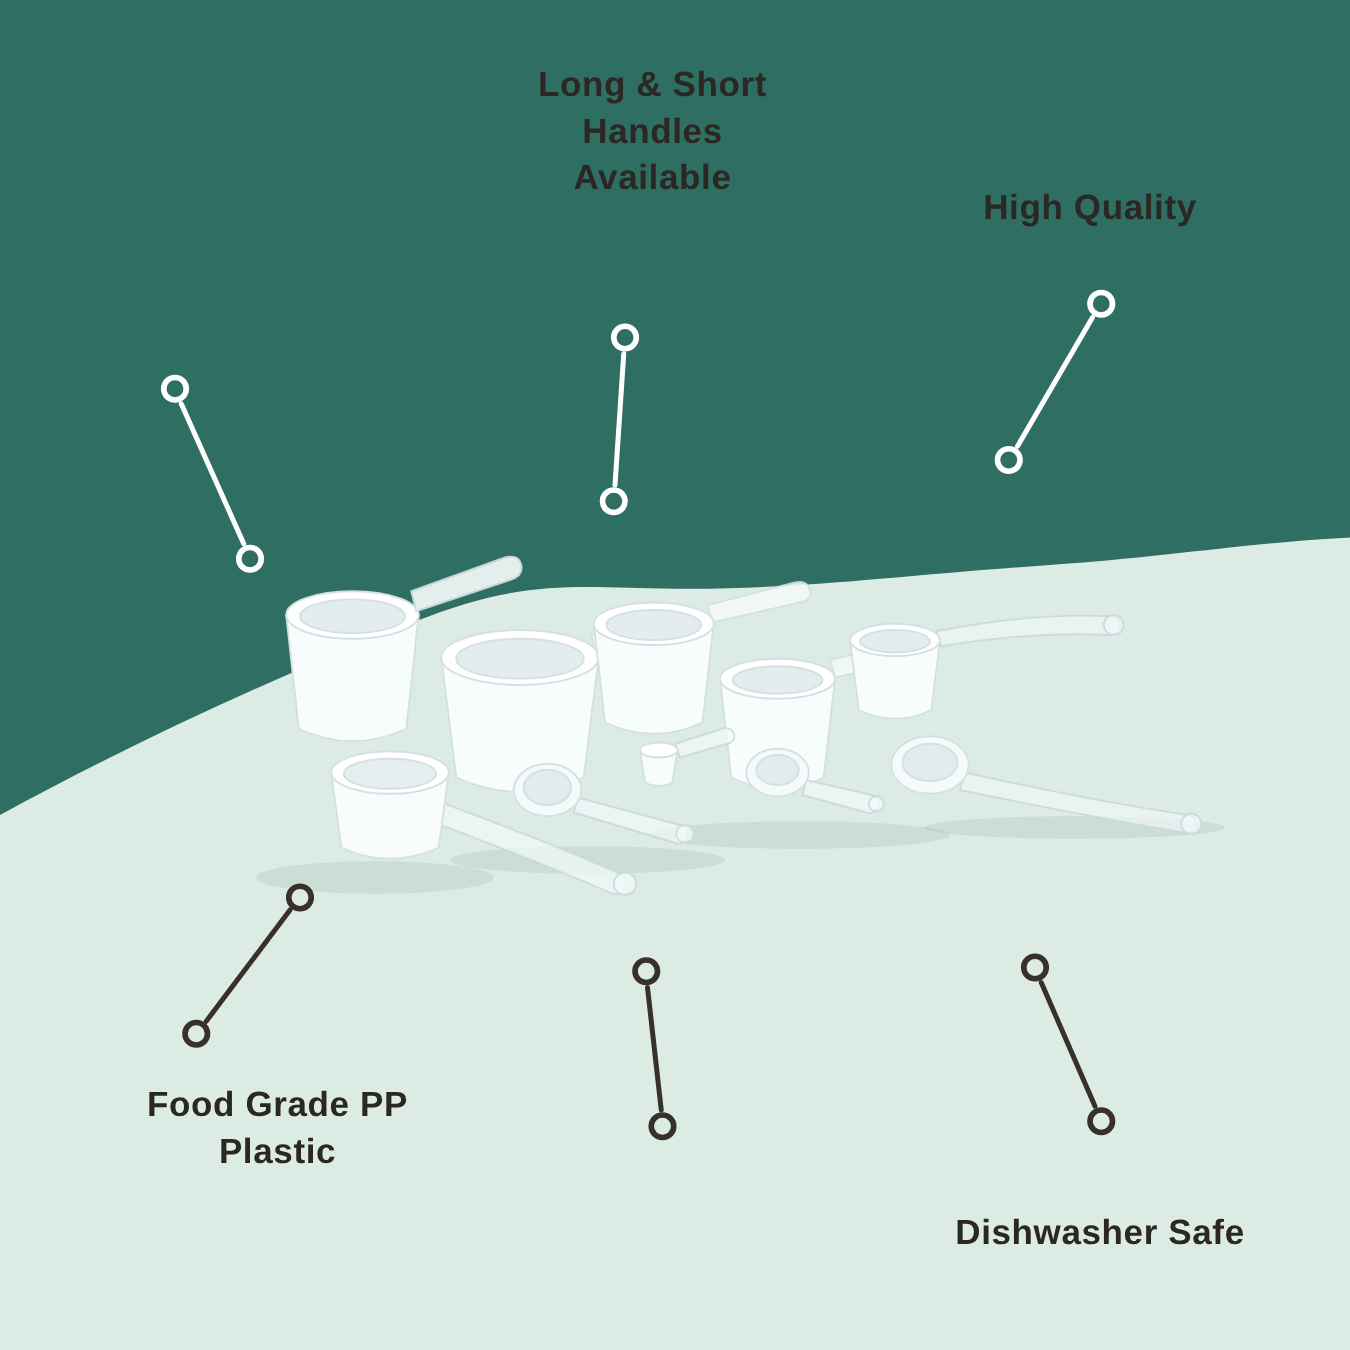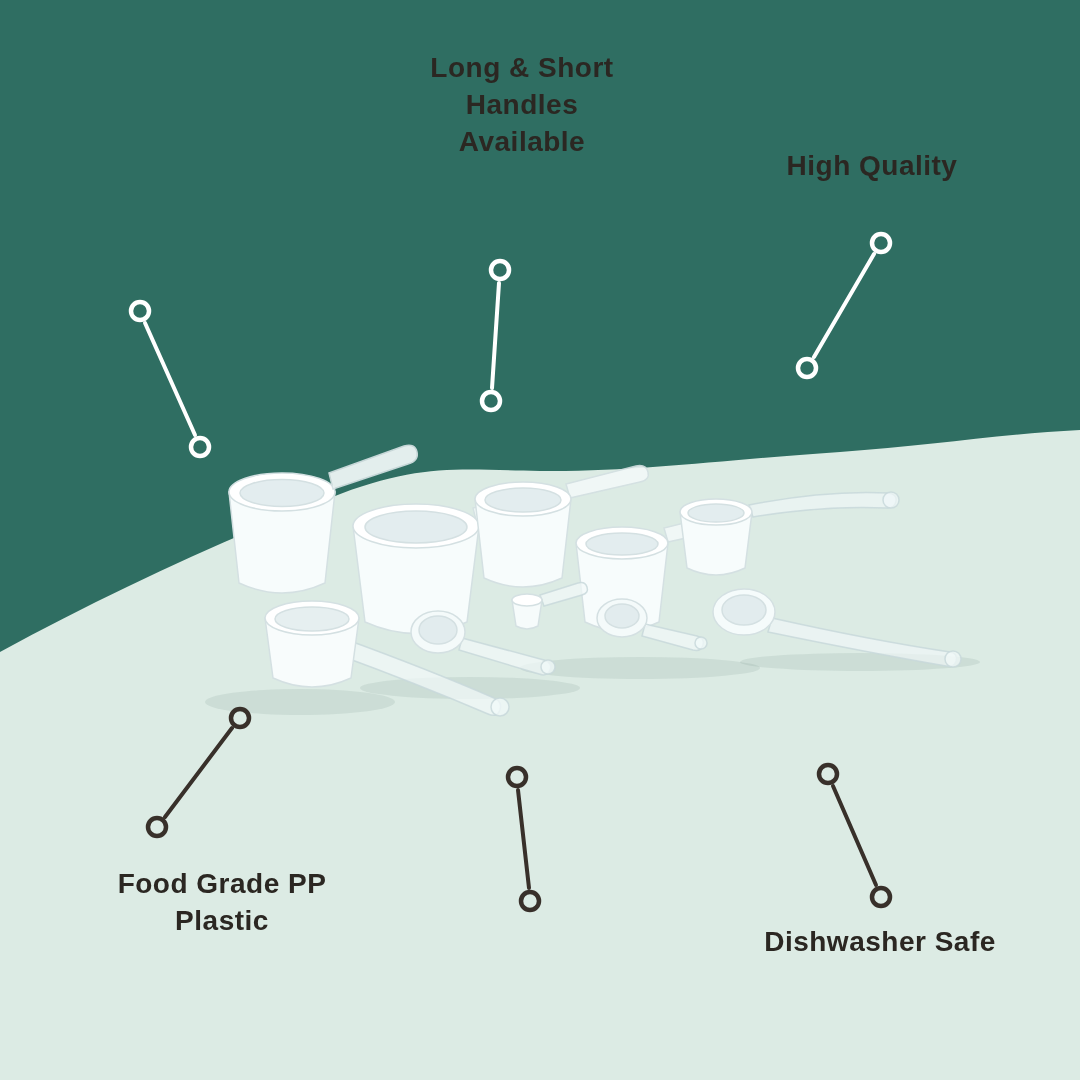--- a/index.html
+++ b/index.html
@@ -174,15 +174,15 @@
   <div class="label label-dark" style="left:382px;top:50px;width:280px;">Long &amp; Short
 Handles
 Available</div>
 
   <div class="label label-dark" style="left:732px;top:148px;width:280px;">High Quality</div>
 
   <div class="label label-dark" style="left:4px;top:866px;width:340px;margin-left:48px;">Food Grade PP
 Plastic</div>
 
 
-  <div class="label label-dark" style="left:690px;top:924px;width:380px;">Dishwasher Safe</div>
+  <div class="label label-dark" style="left:690px;top:968px;width:380px;">Dishwasher Safe</div>
 
 </div>
 
 </body></html>

